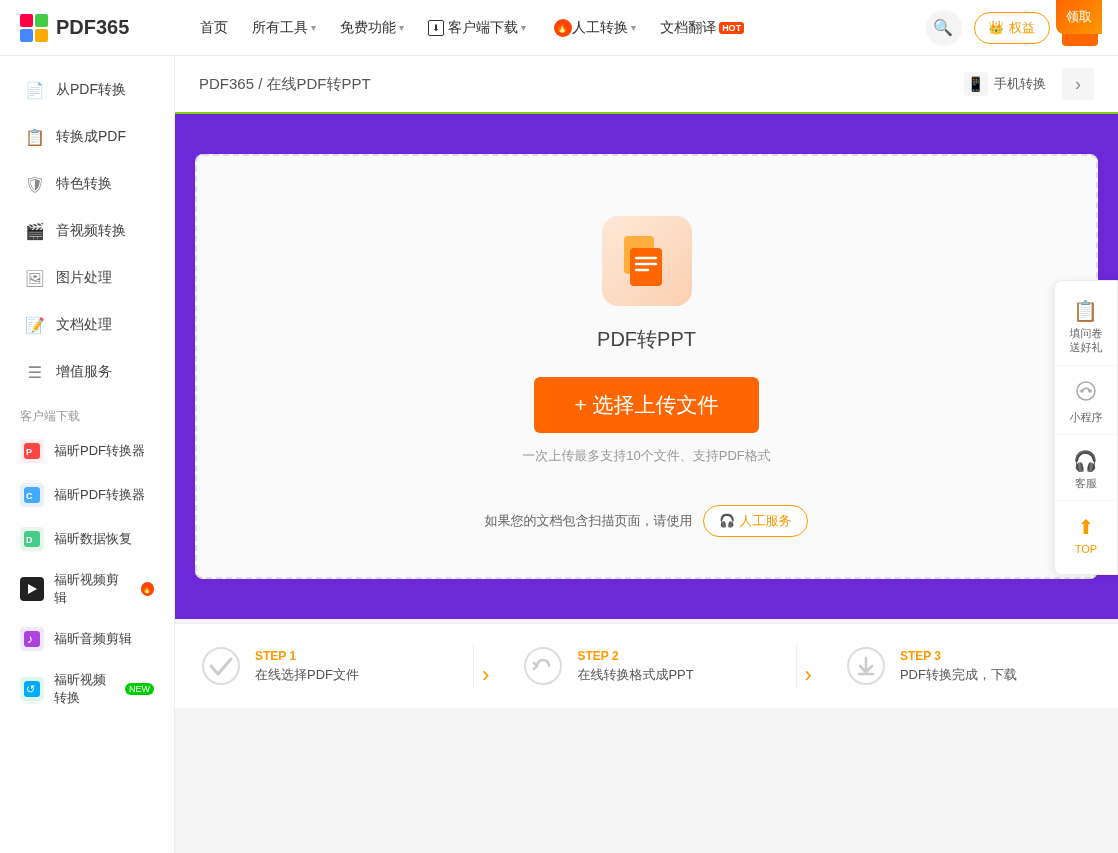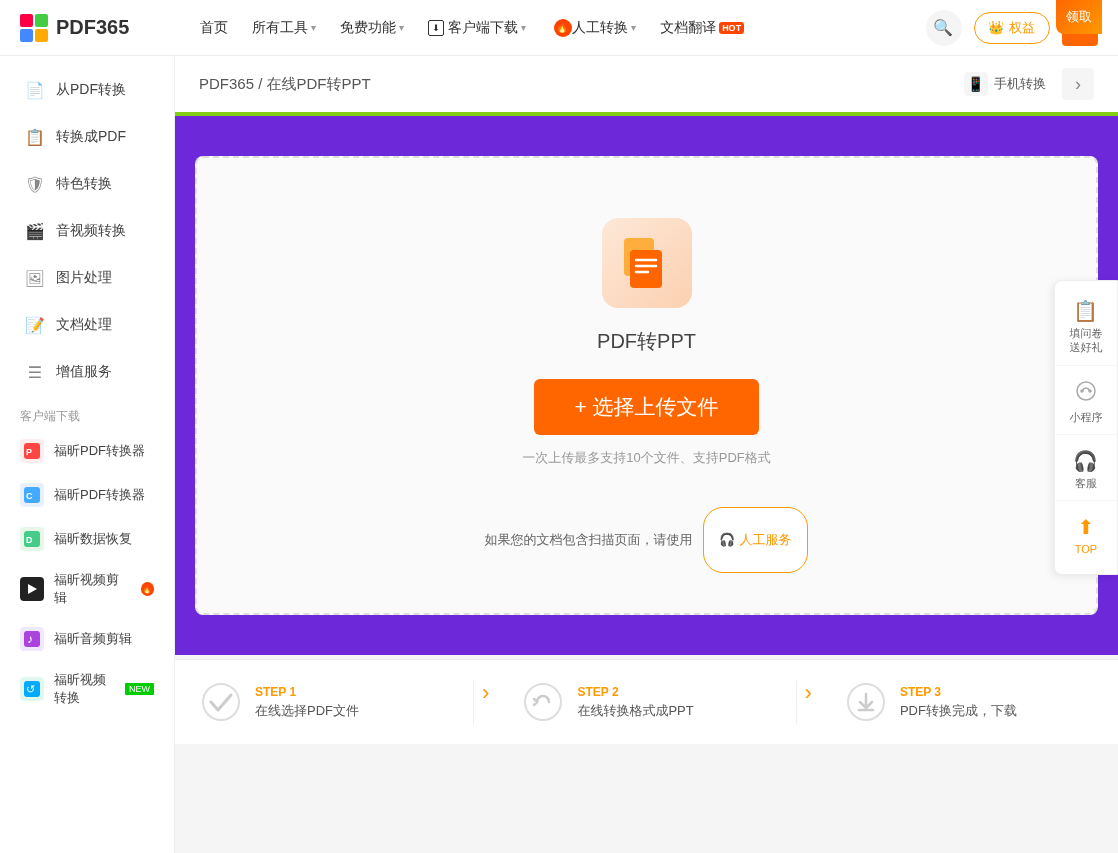--- a/index.html
+++ b/index.html
@@ -203,21 +203,21 @@
     .client-icon-blue { background: #e8f0fe; }
     .client-icon-green { background: #e8f8e8; }
     .client-icon-dark { background: #222; }
     .client-icon-purple { background: #f0e8fe; }
     .client-icon-teal { background: #e0f8f0; }
     .badge-new {
       background: #0c0;
       color: #fff;
       font-size: 9px;
       padding: 1px 4px;
-      border-radius: 1px;
+      border-radius: 6px;
       margin-left: 4px;
     }
     .badge-fire-small {
       width: 14px;
       height: 14px;
       background: #f40;
       border-radius: 50%;
       display: inline-flex;
       align-items: center;
       justify-content: center;
@@ -230,21 +230,21 @@
     .content-area {
       margin-left: 175px;
       flex: 1;
       min-height: calc(100vh - 56px);
     }
 
     
     .breadcrumb-bar {
       background: #fff;
       padding: 12px 24px;
-      border-bottom: 4px solid #84cc16;
+      border-bottom: 2px solid #84cc16;
       display: flex;
       align-items: center;
       justify-content: space-between;
     }
     .breadcrumb-text {
       font-size: 15px;
       color: #555;
     }
     .breadcrumb-right {
       display: flex;
@@ -343,32 +343,32 @@
       font-size: 13px;
       color: #666;
     }
     .manual-service-btn {
       display: flex;
       align-items: center;
       gap: 6px;
       border: 1.5px solid #f90;
       color: #f90;
       border-radius: 20px;
-      padding: 23px 16px;
+      padding: 6px 16px;
       font-size: 13px;
       cursor: pointer;
       background: #fff;
     }
 
     
     .steps-bar {
       background: #fff;
       border-top: 1px solid #eee;
       display: flex;
-      align-items: flex-start;
+      align-items: flex-end;
       padding: 20px 0;
       margin-top: 4px;
     }
     .step-item {
       flex: 1;
       display: flex;
       align-items: center;
       gap: 12px;
       padding: 0 24px;
       border-right: 1px solid #eee;

